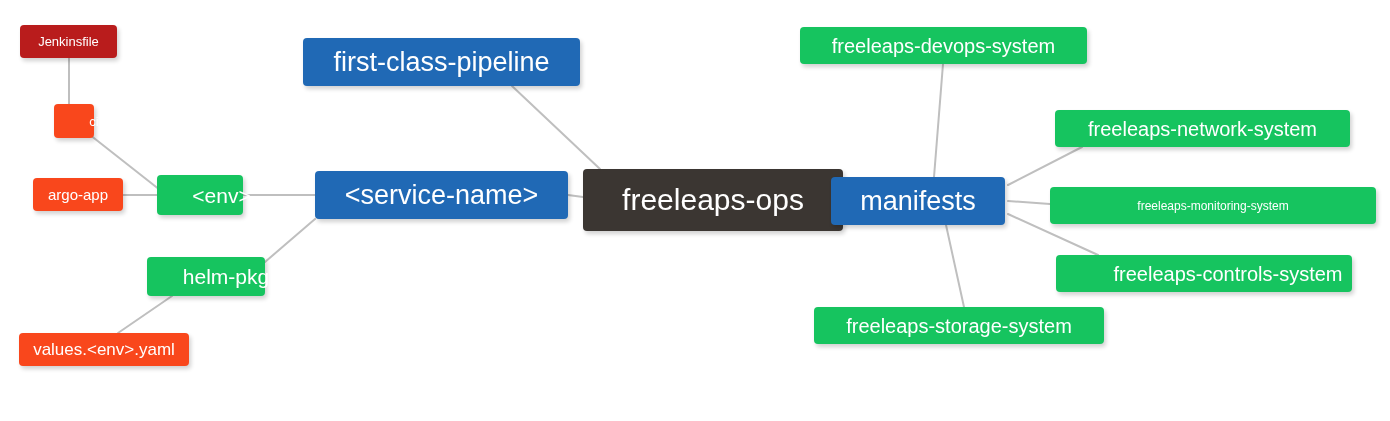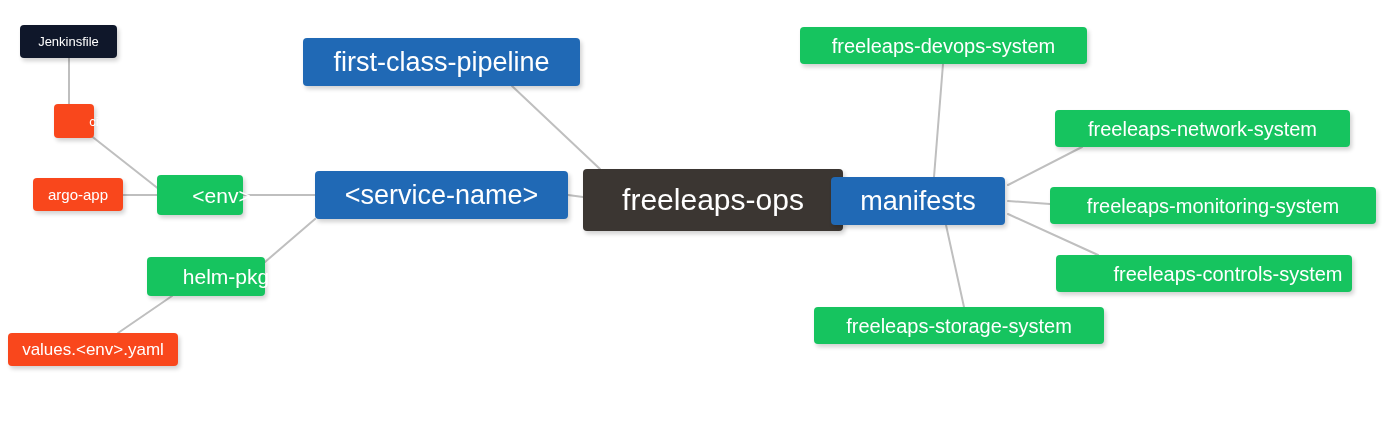--- a/index.html
+++ b/index.html
@@ -47,21 +47,21 @@
     user-select: none;
   }
   .node-label {
     display: block;
     color: #ffffff;
   }
   
   .c-dark   { background: #3b3632; }
   .c-blue   { background: #2069b5; }
   .c-green  { background: #16c45f; }
-  .c-orange { background: #0f172a; }
+  .c-orange { background: #b91c1c; }
   .c-red    { background: #f9471c; }
 </style>
 </head>
 <body>
 
 <div id="canvas">
 
   <svg id="edge-layer" viewBox="0 0 1390 421" xmlns="http://www.w3.org/2000/svg">
       <path class="edge" d="M 69,58 L 69,104"></path>
       <path class="edge" d="M 85,131 L 160,190"></path>
@@ -88,42 +88,42 @@
       </div>
       <div class="node c-red" style="left: 33px; top: 178px; width: 90px; height: 33px; font-size: 15px;">
         <span class="node-label">argo-app</span>
       </div>
       <div class="node c-green" style="left: 157px; top: 175px; width: 86px; height: 40px; font-size: 21px; padding-left: 43px;">
         <span class="node-label">&lt;env&gt;</span>
       </div>
       <div class="node c-green" style="left: 147px; top: 257px; width: 118px; height: 39px; font-size: 21px; padding-left: 40px;">
         <span class="node-label">helm-pkg</span>
       </div>
-      <div class="node c-red" style="left: 8px; top: 333px; width: 170px; height: 33px; font-size: 17px; text-align: right;">
+      <div class="node c-red" style="left: 19px; top: 333px; width: 170px; height: 33px; font-size: 17px; text-align: right;">
         <span class="node-label">values.&lt;env&gt;.yaml</span>
       </div>
       <div class="node c-blue" style="left: 315px; top: 171px; width: 253px; height: 48px; font-size: 27px;">
         <span class="node-label">&lt;service-name&gt;</span>
       </div>
       <div class="node c-blue" style="left: 303px; top: 38px; width: 277px; height: 48px; font-size: 27px;">
         <span class="node-label">first-class-pipeline</span>
       </div>
       <div class="node c-dark" style="left: 583px; top: 169px; width: 260px; height: 62px; font-size: 30px;">
         <span class="node-label">freeleaps-ops</span>
       </div>
       <div class="node c-blue" style="left: 831px; top: 177px; width: 174px; height: 48px; font-size: 27px;">
         <span class="node-label">manifests</span>
       </div>
       <div class="node c-green" style="left: 800px; top: 27px; width: 287px; height: 37px; font-size: 20px;">
         <span class="node-label">freeleaps-devops-system</span>
       </div>
       <div class="node c-green" style="left: 1055px; top: 110px; width: 295px; height: 37px; font-size: 20px; align-items: center;">
         <span class="node-label">freeleaps-network-system</span>
       </div>
-      <div class="node c-green" style="left: 1050px; top: 187px; width: 326px; height: 37px; font-size: 20px;">
+      <div class="node c-green" style="left: 1050px; top: 187px; width: 326px; height: 37px; font-size: 12px;">
         <span class="node-label">freeleaps-monitoring-system</span>
       </div>
       <div class="node c-green" style="left: 1056px; top: 255px; width: 296px; height: 37px; font-size: 20px; padding-left: 48px;">
         <span class="node-label">freeleaps-controls-system</span>
       </div>
       <div class="node c-green" style="left: 814px; top: 307px; width: 290px; height: 37px; font-size: 20px;">
         <span class="node-label">freeleaps-storage-system</span>
       </div>
     </div>
 

